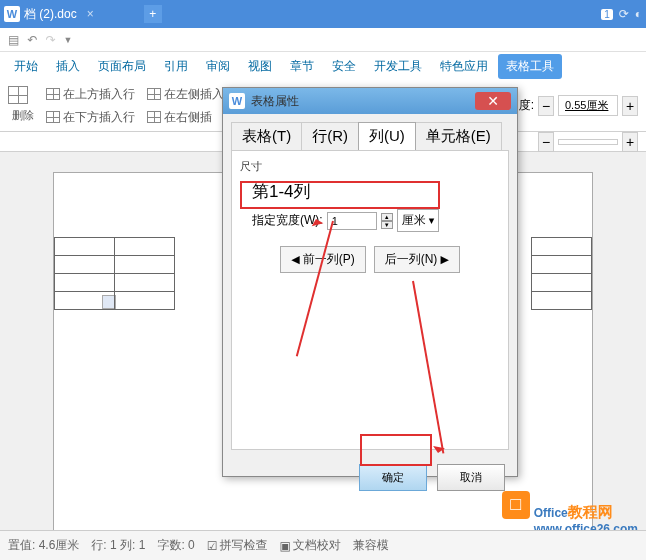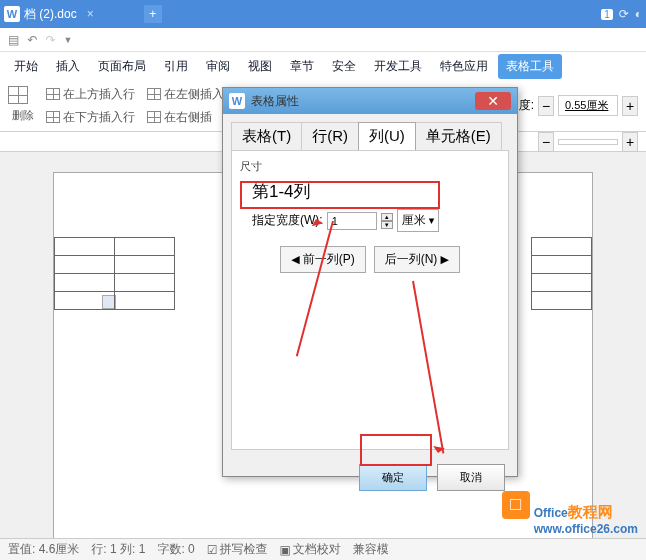--- a/index.html
+++ b/index.html
@@ -8,21 +8,21 @@
     .titlebar { background: #4a8cdb; height: 28px; display: flex; align-items: center; padding: 0 4px; color: #fff; }
     .titlebar-doc { display: flex; align-items: center; gap: 4px; }
     .w-icon { width: 16px; height: 16px; background: #fff; color: #4a8cdb; display: inline-flex; align-items: center; justify-content: center; font-weight: bold; font-size: 11px; border-radius: 2px; }
     .titlebar-right { margin-left: auto; display: flex; gap: 6px; align-items: center; }
     .titlebar-badge { background: #fff; color: #4a8cdb; padding: 0 3px; border-radius: 2px; font-size: 10px; }
     .plus-btn { width: 18px; height: 18px; background: #5d9de6; display: flex; align-items: center; justify-content: center; margin-left: 50px; }
     
     .qat { height: 24px; display: flex; align-items: center; gap: 8px; padding: 2px 8px; border-bottom: 1px solid #e0e0e0; }
     
     .ribbon-tabs { display: flex; height: 28px; align-items: center; gap: 2px; padding: 0 6px; }
-    .ribbon-tab { padding: 4px 8px; color: #0f172a; cursor: pointer; }
+    .ribbon-tab { padding: 4px 8px; color: #0369a1; cursor: pointer; }
     .ribbon-tab.active { background: #529de8; color: #fff; border-radius: 3px; }
     
     .ribbon-content { height: 52px; border-bottom: 1px solid #d0d0d0; display: flex; align-items: center; padding: 0 8px; gap: 4px; }
     .ribbon-btn { display: flex; align-items: center; gap: 3px; padding: 2px 4px; color: #555; font-size: 11px; }
     .ribbon-col { display: flex; flex-direction: column; gap: 2px; }
     .table-icon { width: 20px; height: 18px; border: 1px solid #888; display: inline-block; position: relative; }
     .table-icon::before { content: ''; position: absolute; top: 50%; left: 0; right: 0; border-top: 1px solid #888; }
     .table-icon::after { content: ''; position: absolute; left: 50%; top: 0; bottom: 0; border-left: 1px solid #888; }
     .height-input { display: flex; align-items: center; gap: 4px; margin-left: auto; }
     .spin-box { border: 1px solid #ccc; padding: 2px 6px; width: 60px; font-size: 11px; text-decoration: underline; }
@@ -50,21 +50,21 @@
     .unit-select { border: 1px solid #aaa; padding: 2px 4px; font-size: 11px; }
     .nav-row { display: flex; gap: 8px; justify-content: center; margin-top: 14px; }
     .nav-btn { border: 1px solid #aaa; background: #f5f5f5; padding: 4px 10px; font-size: 11px; }
     .highlight-box { border: 2px solid #e03030; position: absolute; }
     .arrow-line { position: absolute; border-left: 2px solid #e03030; transform-origin: top; }
     .arrow-head { position: absolute; width: 0; height: 0; border: 6px solid transparent; }
     .dialog-footer { display: flex; gap: 10px; justify-content: flex-end; padding: 6px 12px; }
     .dlg-btn { border: 1px solid #999; padding: 5px 22px; font-size: 11px; background: linear-gradient(#fff,#e8e8e8); }
     .dlg-btn.primary { background: linear-gradient(#d8ecfb,#b0d6f0); border-color: #6ba8d8; }
     
-    .statusbar { position: absolute; bottom: 0; left: 0; right: 0; height: 22px; background: #f5f5f5; border-top: 1px solid #ccc; display: flex; align-items: center; padding: 0 8px; gap: 12px; font-size: 11px; color: #666; }
+    .statusbar { position: absolute; bottom: 0; left: 0; right: 0; height: 30px; background: #f5f5f5; border-top: 1px solid #ccc; display: flex; align-items: center; padding: 0 8px; gap: 12px; font-size: 11px; color: #666; }
     .status-item { display: flex; align-items: center; gap: 2px; }
     
     .watermark { position: absolute; right: 8px; bottom: 24px; display: flex; align-items: center; gap: 4px; font-weight: bold; }
     .watermark .o-icon { width: 28px; height: 28px; background: #ff8c1a; border-radius: 4px; color: #fff; display: flex; align-items: center; justify-content: center; font-size: 18px; }
     .watermark-text { display: flex; flex-direction: column; }
     .watermark-title { color: #ff8c1a; font-size: 15px; margin-top: 30px; }
     .watermark-url { color: #3a7abf; font-size: 12px; }
   </style>
 </head>
 <body>

